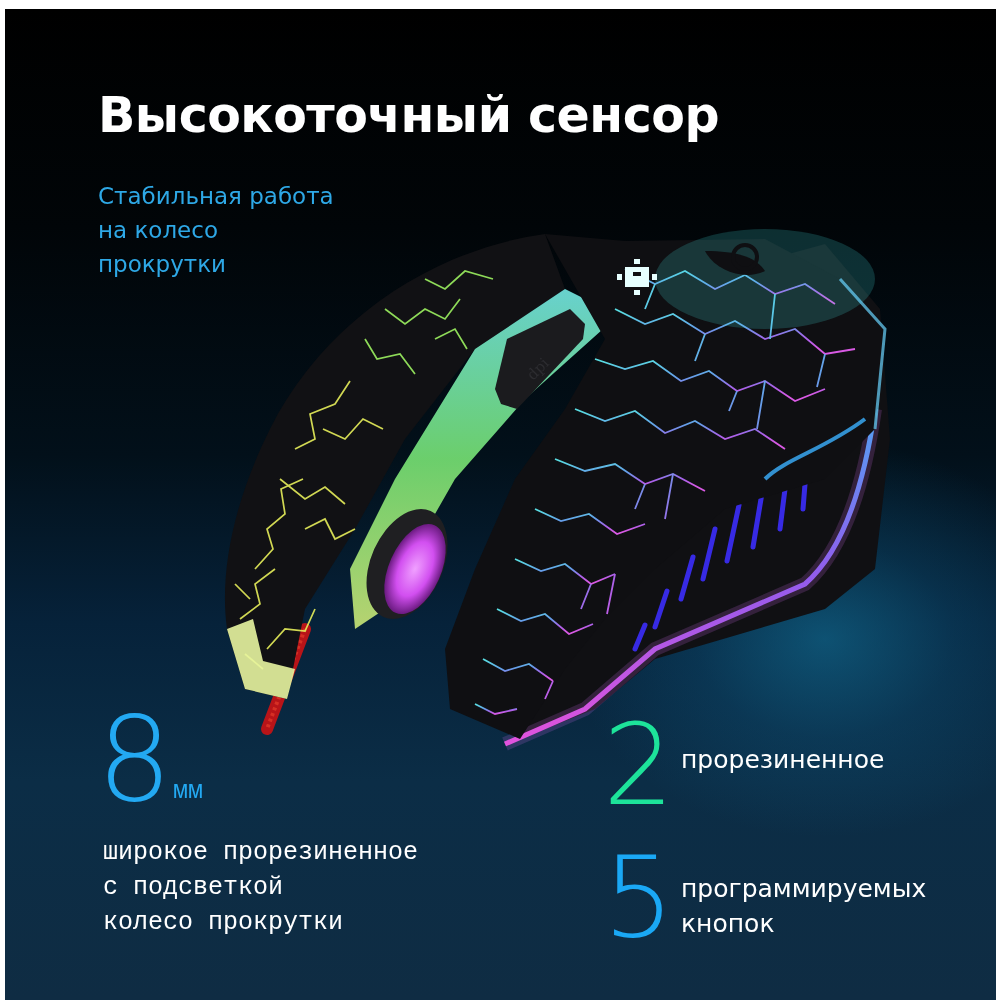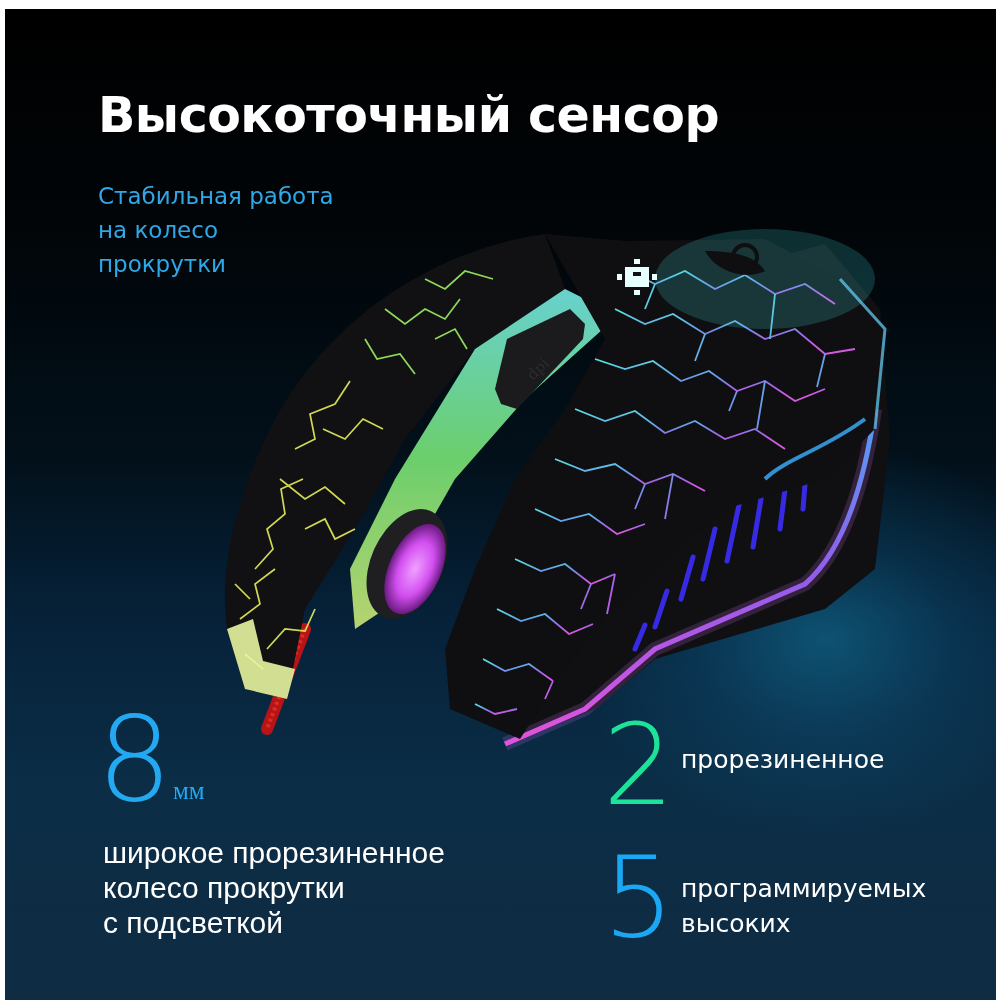--- a/index.html
+++ b/index.html
@@ -62,29 +62,29 @@
       left: 92px; top: 690px;
       font-family: "DejaVu Sans", sans-serif;
       font-weight: 200;
       font-size: 118px;
       line-height: 120px;
       color: #23a9f2;
     }
     .stat-8-unit {
       position: absolute;
       left: 168px; top: 768px;
-      font-family: Liberation Serif, serif;
+      font-family: Liberation Mono, monospace;
       font-size: 25px;
       color: #23a9f2;
     }
     .wheel-desc {
       position: absolute;
       left: 98px; top: 826px;
-      font-family: Liberation Sans, sans-serif;
-      font-size: 30px;
+      font-family: Liberation Mono, monospace;
+      font-size: 25px;
       line-height: 35px;
       color: #ffffff;
     }
     .wheel-desc span { display: block; }
     .stat-2 {
       position: absolute;
       left: 598px; top: 700px;
       font-family: "DejaVu Sans", sans-serif;
       font-weight: 200;
       font-size: 112px;
@@ -244,27 +244,27 @@
     </g>
 
     <path d="M835 270 L880 320 L870 420" stroke="#6ad4ff" stroke-width="3" fill="none" opacity="0.7"></path>
     <path d="M860 410 C 820 440, 780 450, 760 470" stroke="#3bb0ff" stroke-width="4" fill="none" opacity="0.8"></path>
   </svg>
 
   <div class="stat-8">8</div>
   <div class="stat-8-unit">мм</div>
   <div class="wheel-desc">
     <span>широкое прорезиненное</span>
+    <span>с подсветкой</span>
     <span>колесо прокрутки</span>
-    <span>с подсветкой</span>
   </div>
 
   <div class="stat-2">2</div>
   <div class="side-desc">
     <span>прорезиненное</span>
   </div>
 
   <div class="stat-5">5</div>
   <div class="prog-desc">
     <span>программируемых</span>
-    <span>высоких</span>
+    <span>кнопок</span>
   </div>
 </div>
 
 </body></html>

